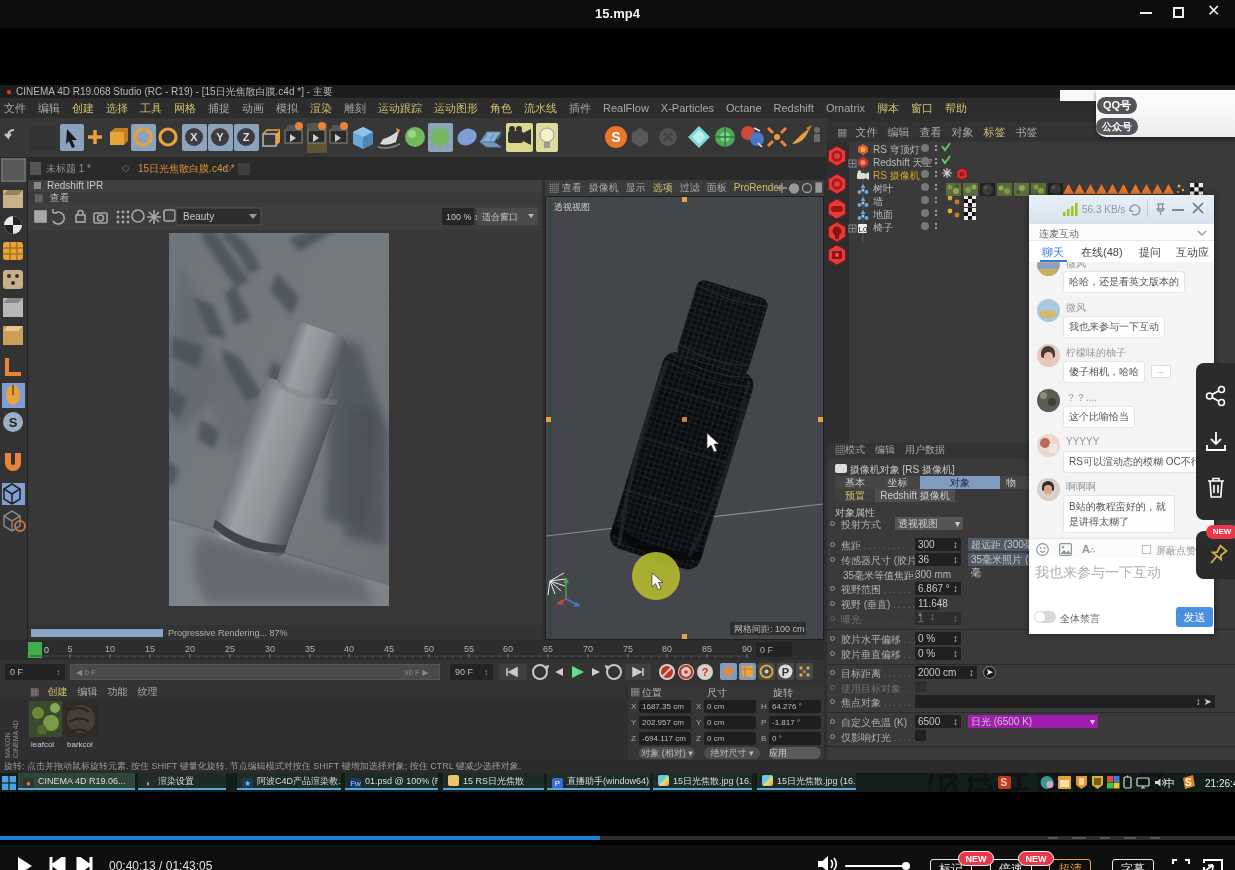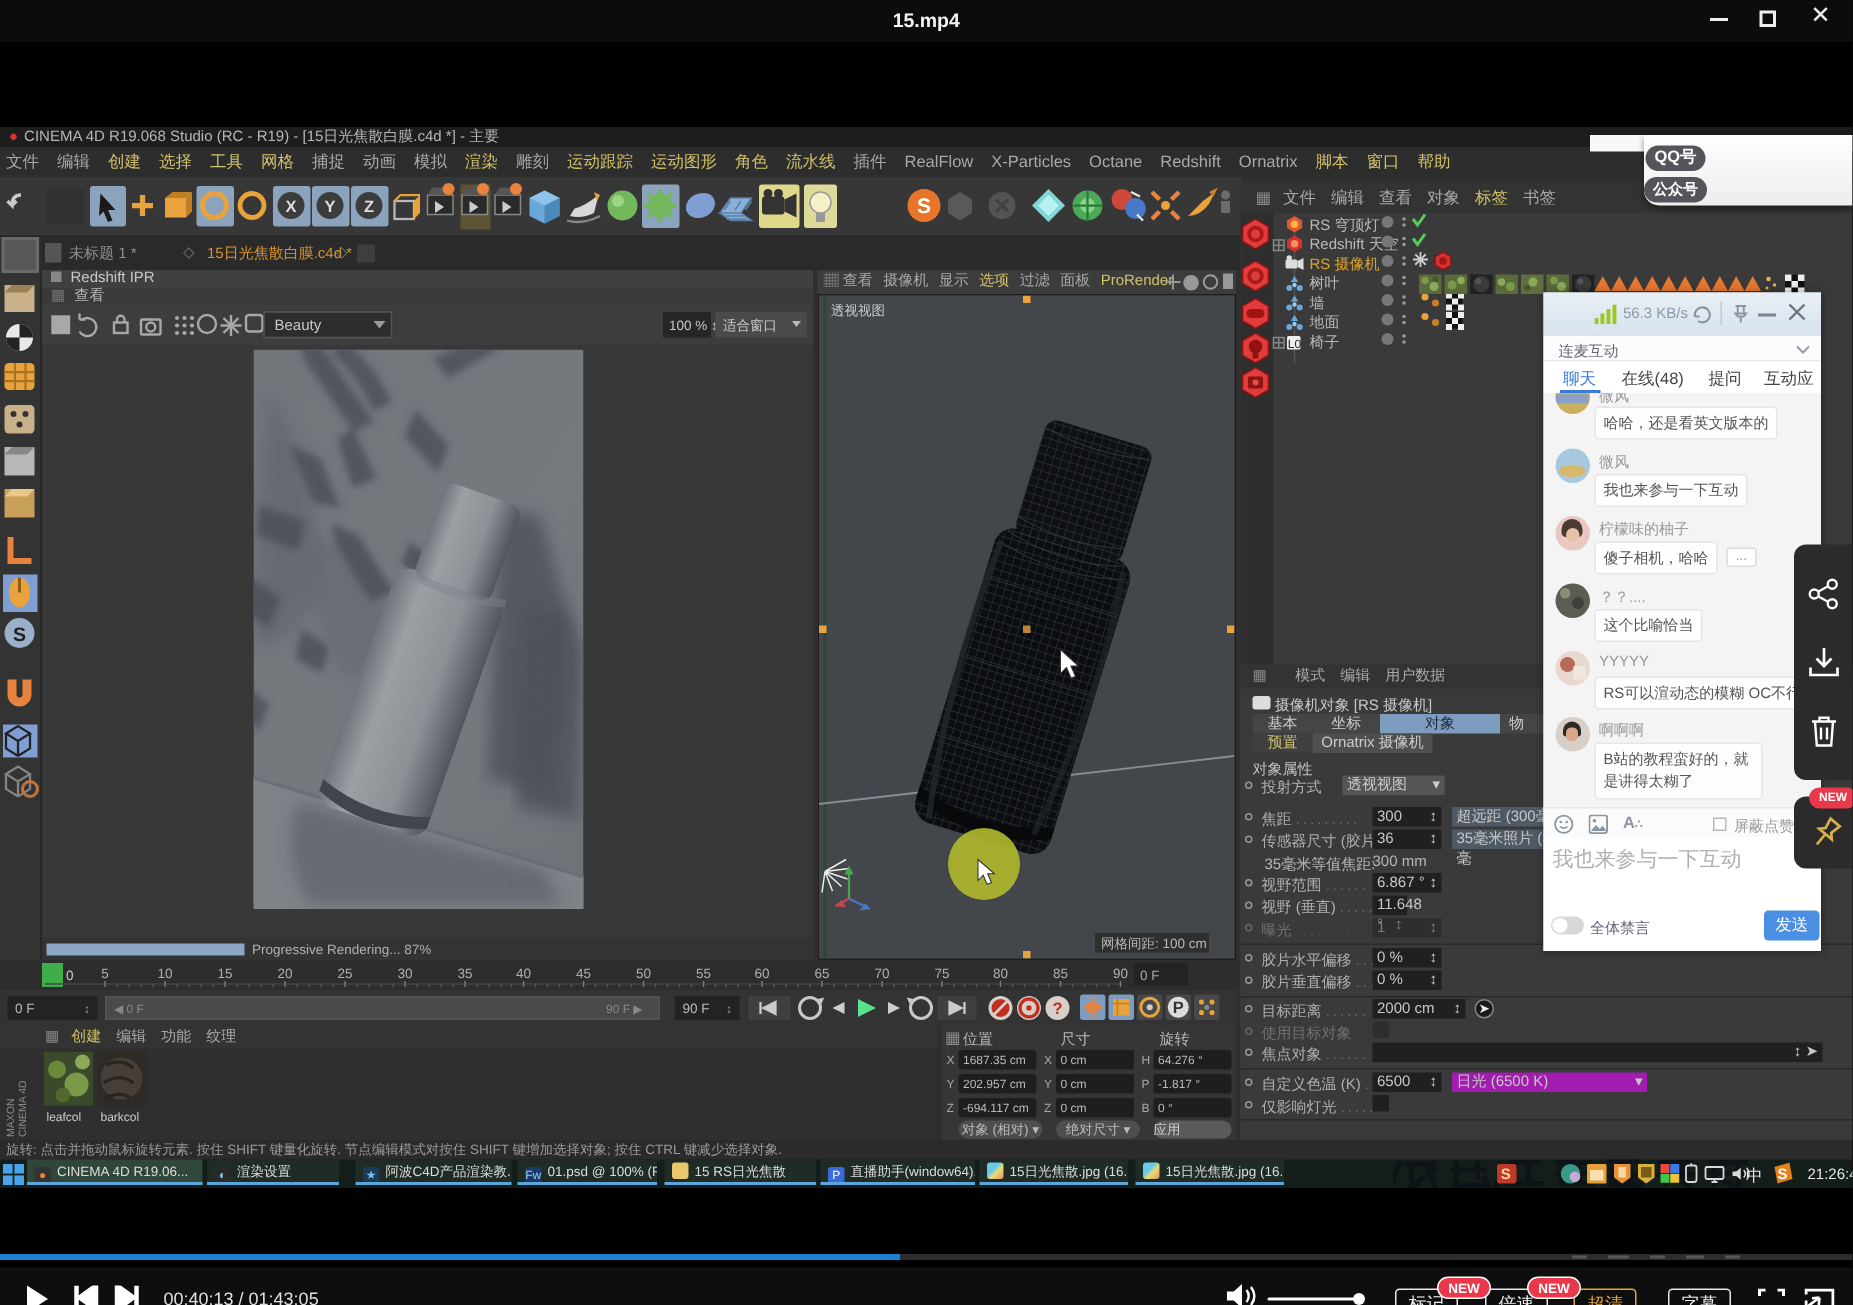--- a/index.html
+++ b/index.html
@@ -610,28 +610,28 @@
               <circle cx="232" cy="9" r="1"></circle>
             </g>
           <g transform="translate(244,0)">
               <rect width="13" height="13" fill="#111"></rect>
               <path d="M0 0 h4.3 v4.3 h-4.3z M8.6 0 h4.4 v4.3 h-4.4z M4.3 4.3 h4.3 v4.3 h-4.3z M0 8.6 h4.3 v4.4 h-4.3z M8.6 8.6 h4.4 v4.4 h-4.4z" fill="#eee"></path>
             </g>
         </g>
       </svg>
 
       <div class="abs" style="left:0;top:321px;width:408px;height:317px;background:#3a3a3a;font-size:10px">
-        <div class="abs" style="left:0;top:0;width:408px;height:16px;background:#333"><span style="margin-left:8px;color:#888">▦</span><span class="mg" style="margin-left:19px">模式</span><span class="mg" style="margin-left:10px">编辑</span><span class="mg" style="margin-left:10px">用户数据</span></div>
+        <div class="abs" style="left:0;top:0;width:408px;height:16px;background:#333"><span style="margin-left:8px;color:#888">▦</span><span class="mg" style="margin-left:0">模式</span><span class="mg" style="margin-left:10px">编辑</span><span class="mg" style="margin-left:10px">用户数据</span></div>
         <div class="abs" style="left:8px;top:20px;color:#c8c8c8"><span style="display:inline-block;width:12px;height:9px;background:#ddd;border-radius:2px;position:relative;top:0px"></span> 摄像机对象 [RS 摄像机]</div>
         <div class="abs" style="left:8px;top:33px;width:40px;height:13px;background:#454545;text-align:center;line-height:13px;color:#ccc">基本</div>
         <div class="abs" style="left:48px;top:33px;width:45px;height:13px;background:#454545;text-align:center;line-height:13px;color:#ccc">坐标</div>
         <div class="abs" style="left:93px;top:33px;width:80px;height:13px;background:#7d9cc0;text-align:center;line-height:13px;color:#1a2a3a">对象</div>
         <div class="abs" style="left:173px;top:33px;width:30px;height:13px;background:#454545;color:#ccc;padding-left:6px;line-height:13px">物</div>
         <div class="abs" style="left:8px;top:46px;width:40px;height:13px;background:#3f3f3f;text-align:center;line-height:13px;color:#cfc06a">预置</div>
-        <div class="abs" style="left:48px;top:46px;width:80px;height:13px;background:#4f4f4f;text-align:center;line-height:13px;color:#ccc">Ornatrix 摄像机</div>
+        <div class="abs" style="left:48px;top:46px;width:80px;height:13px;background:#4f4f4f;text-align:center;line-height:13px;color:#ccc">Redshift 摄像机</div>
         <div class="abs" style="left:8px;top:63px;color:#c0c0c0">对象属性</div>
         <div class="abs arow" style="top:75px">
             <span class="ad"></span>
             <span class="al">投射方式</span>
             <span class="abox" style="left:68px;width:68px;background:#555;color:#ccc">透视视图 <span style="float:right">▾</span></span>
           </div>
         <div class="abs arow" style="top:96px">
             <span class="ad"></span>
             <span class="al">焦距 <span class="dots">.........</span></span>
             <span class="abox" style="left:88px;width:46px">300 <span style="float:right">↕</span></span>

